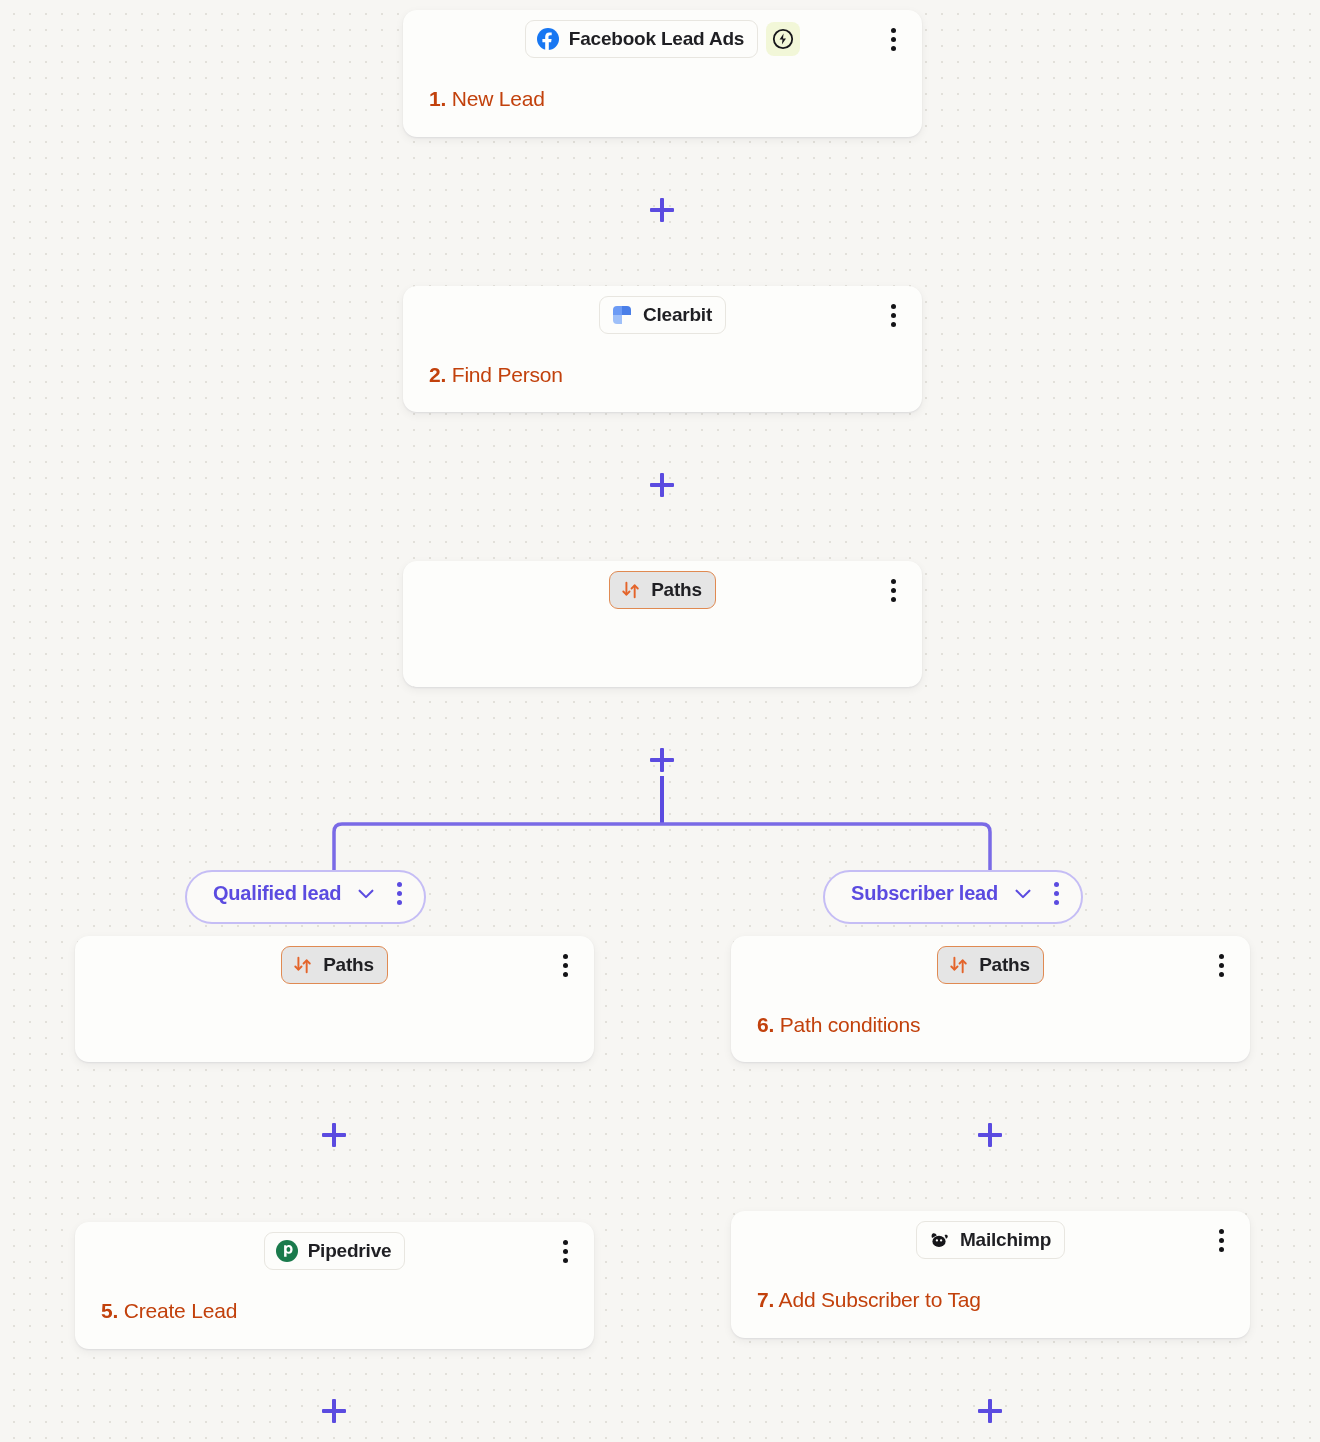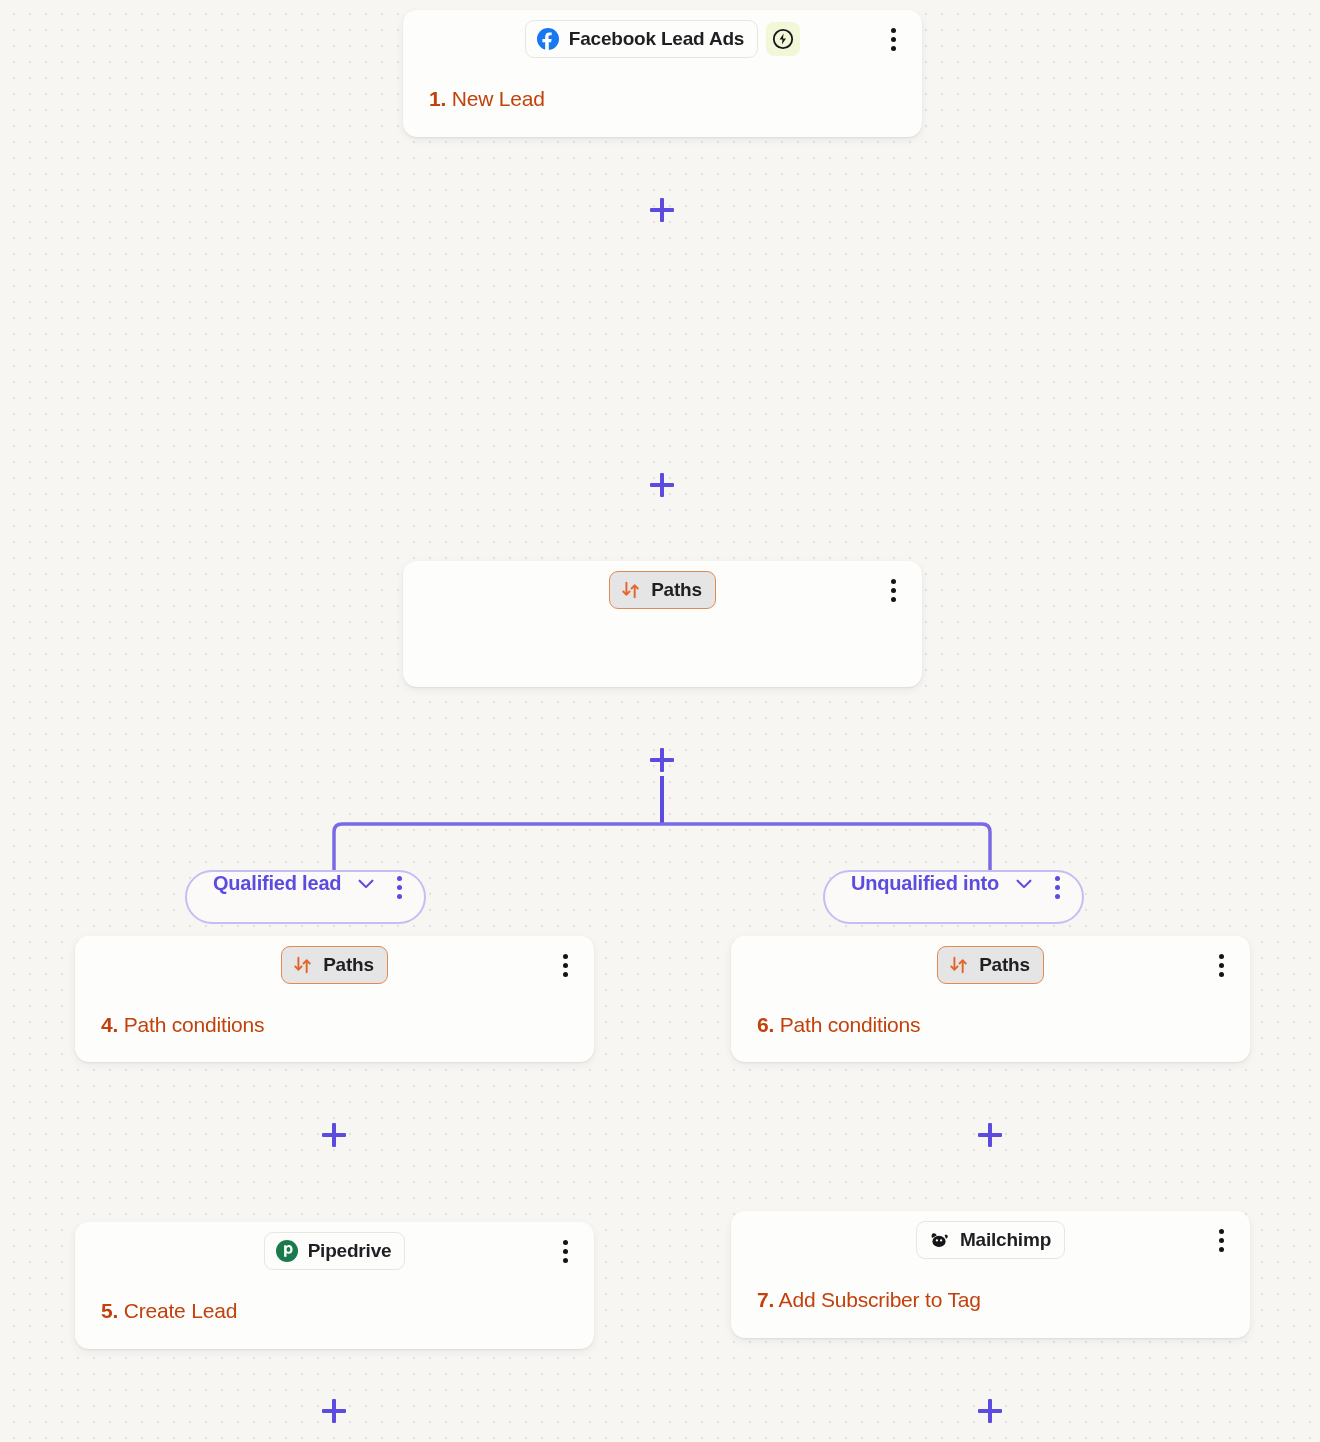--- a/index.html
+++ b/index.html
@@ -161,21 +161,21 @@
   }
 
   
   .path-pill {
     position: absolute;
     height: 54px;
     background: #fbfaf8;
     border: 2px solid #c5bdf5;
     border-radius: 27px;
     display: flex;
-    align-items: flex-start;
+    align-items: center;
     gap: 14px;
     padding: 0 16px 8px 26px;
     cursor: pointer;
     z-index: 3;
   }
   .path-pill .pill-label {
     font-size: 20px;
     font-weight: 700;
     color: #5b4be0;
     letter-spacing: -0.2px;
@@ -266,20 +266,42 @@
         <i></i>
           <i></i>
           <i></i>
       </span>
     </div>
     <div class="node-body">
       <span class="node-title"><b>1.</b> <span>New Lead</span></span>
     </div>
   </div>
 
+  <div class="node" style="left:403px; top:286px; width:519px; height:126px;">
+    <div class="node-head">
+      <span class="app-chip">
+        <span>
+          <svg width="24" height="24" viewBox="0 0 24 24">
+            <path d="M3 7a4 4 0 0 1 4-4h5v9H3V7z" fill="#6C9BF5"></path>
+            <path d="M12 3h5a4 4 0 0 1 4 4v5h-9V3z" fill="#4A7FE8"></path>
+            <path d="M3 12h9v9H7a4 4 0 0 1-4-4v-5z" fill="#9FC0F9"></path>
+          </svg>
+        </span>
+        <span class="chip-label">Clearbit</span>
+      </span>
+      <span class="kebab">
+        <i></i>
+          <i></i>
+          <i></i>
+      </span>
+    </div>
+    <div class="node-body">
+      <span class="node-title"><b>2.</b> <span>Find Person</span></span>
+    </div>
+  </div>
 
   <div class="node" style="left:403px; top:561px; width:519px; height:126px;">
     <div class="node-head">
       <span class="app-chip paths">
         <span>
           <svg width="22" height="22" viewBox="0 0 24 24" fill="none" stroke="#e4642a" stroke-width="2.1" stroke-linecap="round" stroke-linejoin="round">
             <path d="M7 4v13"></path>
               <polyline points="3.6,13.6 7,17 10.4,13.6"></polyline>
             <path d="M16 20V7"></path>
               <polyline points="12.6,10.4 16,7 19.4,10.4"></polyline>
@@ -303,21 +325,21 @@
       </svg>
     </span>
     <span class="pill-kebab">
       <i></i>
         <i></i>
         <i></i>
     </span>
   </div>
 
   <div class="path-pill" style="left:823px; top:870px;">
-    <span class="pill-label">Unqualified into</span>
+    <span class="pill-label">Subscriber lead</span>
     <span class="chev-purple">
       <svg width="22" height="22" viewBox="0 0 24 24" fill="none" stroke="#5b4be0" stroke-width="2.3" stroke-linecap="round" stroke-linejoin="round">
         <polyline points="5,9.5 12,16.5 19,9.5"></polyline>
       </svg>
     </span>
     <span class="pill-kebab">
       <i></i>
         <i></i>
         <i></i>
     </span>
@@ -334,23 +356,20 @@
               <polyline points="12.6,10.4 16,7 19.4,10.4"></polyline>
           </svg>
         </span>
         <span class="chip-label">Paths</span>
       </span>
       <span class="kebab">
         <i></i>
           <i></i>
           <i></i>
       </span>
-    </div>
-    <div class="node-body">
-      <span class="node-title"><b>4.</b> <span>Path conditions</span></span>
     </div>
   </div>
 
   <div class="node" style="left:731px; top:936px; width:519px; height:126px;">
     <div class="node-head">
       <span class="app-chip paths">
         <span>
           <svg width="22" height="22" viewBox="0 0 24 24" fill="none" stroke="#e4642a" stroke-width="2.1" stroke-linecap="round" stroke-linejoin="round">
             <path d="M7 4v13"></path>
               <polyline points="3.6,13.6 7,17 10.4,13.6"></polyline>

